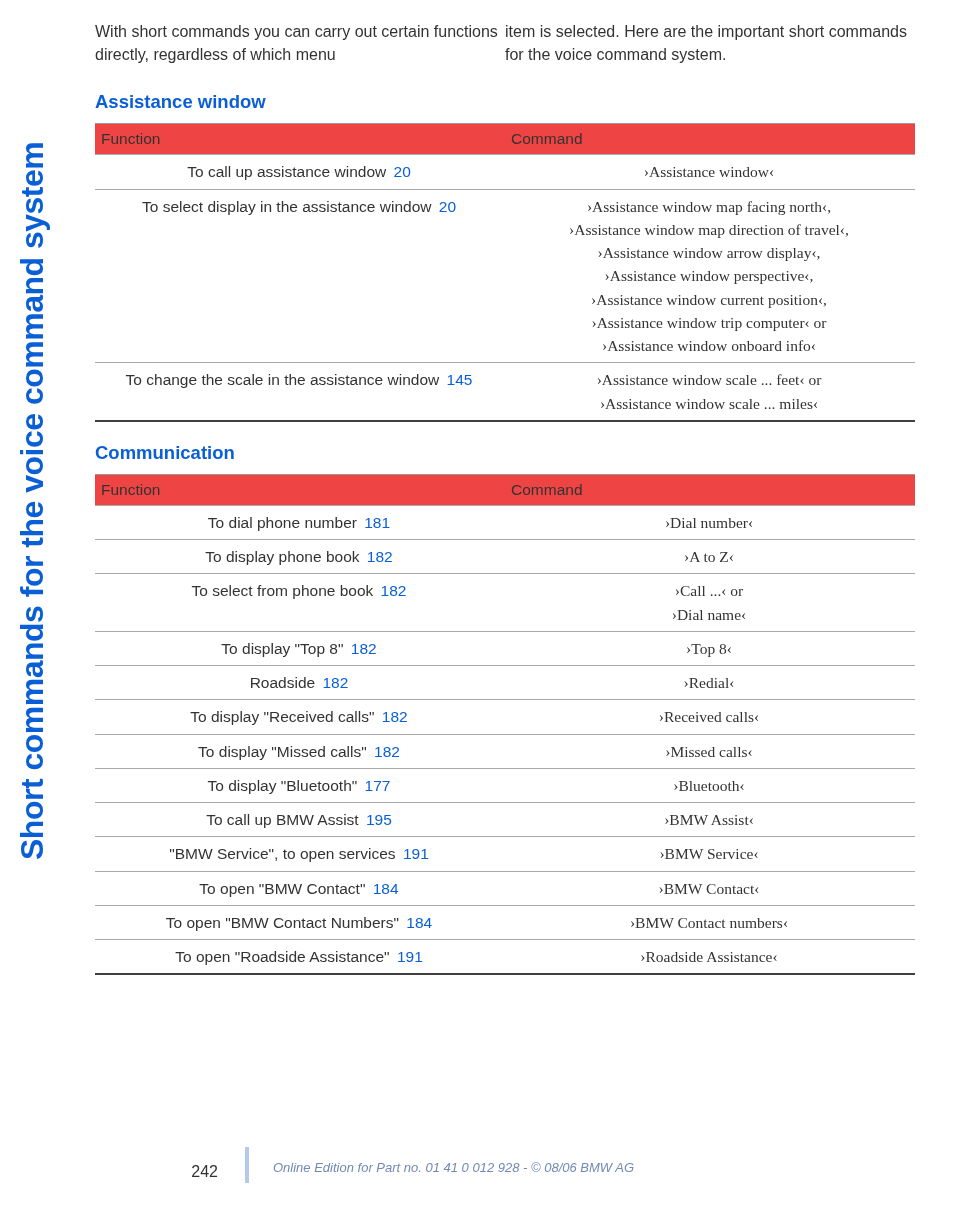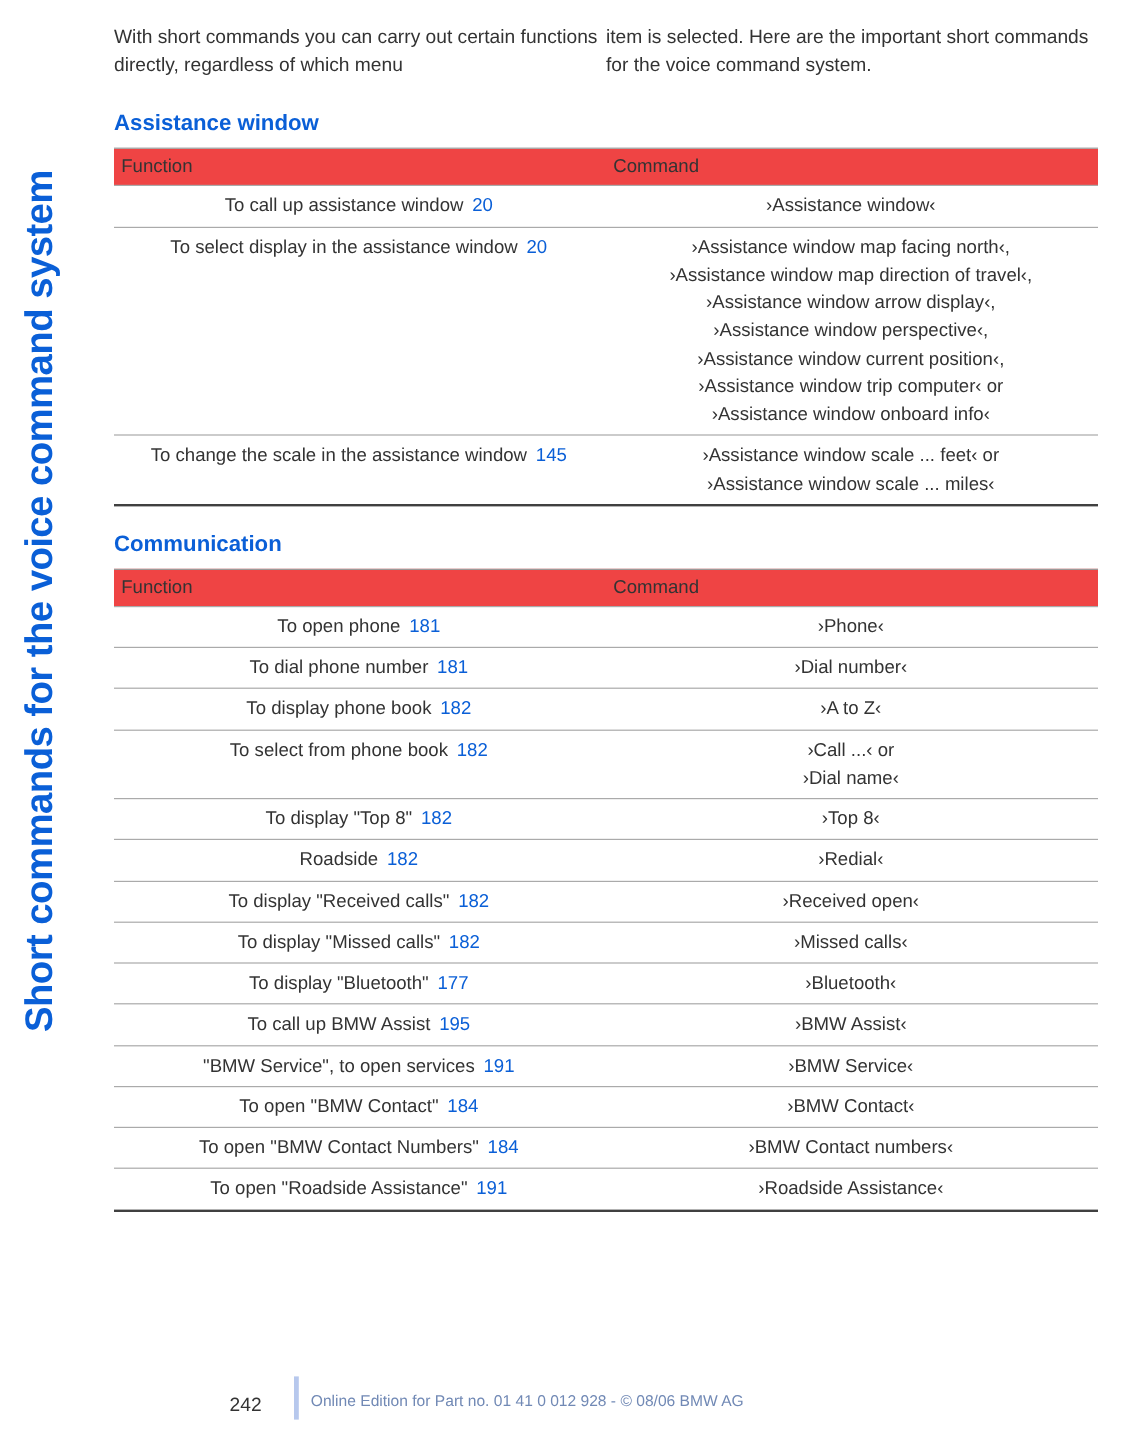--- a/index.html
+++ b/index.html
@@ -77,42 +77,43 @@
       text-align: center;
     }
     table.cmd tr:last-child td {
       border-bottom: 2px solid #404040;
     }
     table.cmd td .pref {
       color: #0a5fd7;
       margin-left: 3px;
     }
     table.cmd td.col-func { width: 50%; }
-    table.cmd td.col-cmd  { width: 50%; }
+    table.cmd td.col-cmd  { width: 50%; font-family: Liberation Serif, serif; }
     .footer {
       position: absolute;
       left: 95px;
       bottom: 30px;
       width: 820px;
     }
     .page-number {
       font-size: 16px;
       color: #333;
       display: inline-block;
       padding-right: 15px;
     }
     .footer-bar {
       display: inline-block;
       vertical-align: middle;
       border-left: 4px solid #b7c8ed;
-      padding-left: 10px;
+      padding-left: 24px;
       height: 36px;
       line-height: 42px;
       font-size: 13px;
       color: #7189b5;
+      font-style: italic;
     }
     .footer-wrap {
       display: flex;
       align-items: flex-end;
     }
     .page-num-wrap {
       width: 150px;
       text-align: right;
       padding-right: 12px;
       padding-bottom: 2px;
@@ -158,24 +159,20 @@
       <div class="section-heading">Communication</div>
       <table class="cmd">
         <thead>
           <tr>
             <th>Function</th>
             <th>Command</th>
           </tr>
         </thead>
         <tbody>
           <tr>
-            <td class="col-func"><span>To open phone  </span><span class="pref">181</span></td>
-            <td class="col-cmd">›Phone‹</td>
-          </tr>
-          <tr>
             <td class="col-func"><span>To dial phone number  </span><span class="pref">181</span></td>
             <td class="col-cmd">›Dial number‹</td>
           </tr>
           <tr>
             <td class="col-func"><span>To display phone book  </span><span class="pref">182</span></td>
             <td class="col-cmd">›A to Z‹</td>
           </tr>
           <tr>
             <td class="col-func"><span>To select from phone book  </span><span class="pref">182</span></td>
             <td class="col-cmd">›Call ...‹ or<br>›Dial name‹</td>
@@ -183,21 +180,21 @@
           <tr>
             <td class="col-func"><span>To display "Top 8"  </span><span class="pref">182</span></td>
             <td class="col-cmd">›Top 8‹</td>
           </tr>
           <tr>
             <td class="col-func"><span>Roadside  </span><span class="pref">182</span></td>
             <td class="col-cmd">›Redial‹</td>
           </tr>
           <tr>
             <td class="col-func"><span>To display "Received calls"  </span><span class="pref">182</span></td>
-            <td class="col-cmd">›Received open‹</td>
+            <td class="col-cmd">›Received calls‹</td>
           </tr>
           <tr>
             <td class="col-func"><span>To display "Missed calls"  </span><span class="pref">182</span></td>
             <td class="col-cmd">›Missed calls‹</td>
           </tr>
           <tr>
             <td class="col-func"><span>To display "Bluetooth"  </span><span class="pref">177</span></td>
             <td class="col-cmd">›Bluetooth‹</td>
           </tr>
           <tr>

